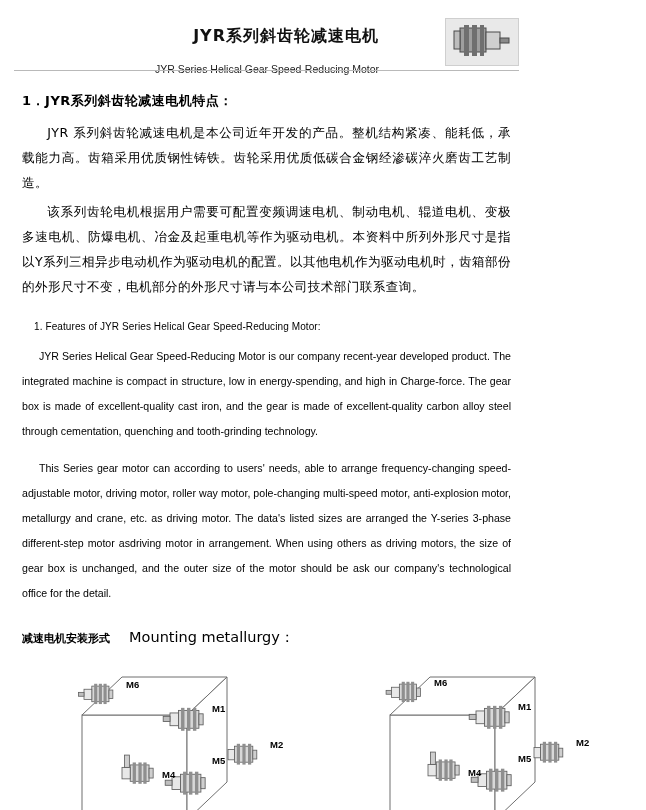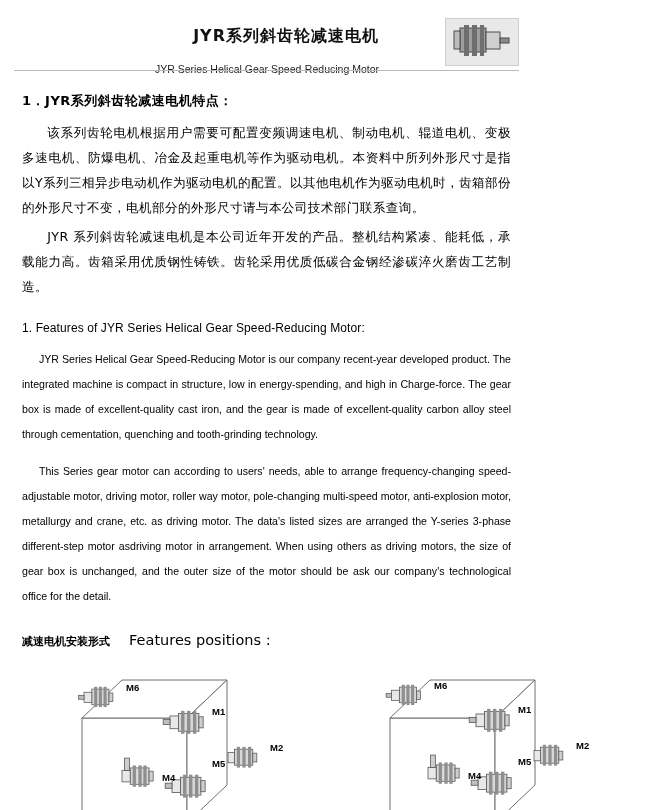--- a/index.html
+++ b/index.html
@@ -65,23 +65,23 @@
   p.cn {
     font-size:12.6px;
     line-height:25px;
     margin:0 0 4px 0;
     text-align:justify;
     text-indent:2em;
     font-family:"DejaVu Sans", sans-serif;
     letter-spacing:0.4px;
   }
   h2.sec-en {
-    font-size:12px;
+    font-size:10px;
     font-weight:normal;
-    margin:22px 0 12px 0;
+    margin:22px 0 12px 12px;
     letter-spacing:0.1px;
   }
   p.en {
     font-size:10.6px;
     line-height:25px;
     margin:0 0 12px 0;
     text-align:justify;
     text-indent:1.6em;
   }
   h2.mount {
@@ -138,30 +138,30 @@
         <rect x="54" y="19" width="9" height="5" fill="#8a8a8a" stroke="#4a4a4a"></rect>
         <rect x="8" y="12" width="6" height="18" fill="#bdbdbd" stroke="#4a4a4a"></rect>
       </svg>
     </div>
     <div class="header-rule"></div>
   </div>
 
   <div class="content">
 
     <h2 class="sec-cn">1．JYR系列斜齿轮减速电机特点：</h2>
+    <p class="cn">JYR 系列斜齿轮减速电机是本公司近年开发的产品。整机结构紧凑、能耗低，承载能力高。齿箱采用优质钢性铸铁。齿轮采用优质低碳合金钢经渗碳淬火磨齿工艺制造。</p>
     <p class="cn">该系列齿轮电机根据用户需要可配置变频调速电机、制动电机、辊道电机、变极多速电机、防爆电机、冶金及起重电机等作为驱动电机。本资料中所列外形尺寸是指以Y系列三相异步电动机作为驱动电机的配置。以其他电机作为驱动电机时，齿箱部份的外形尺寸不变，电机部分的外形尺寸请与本公司技术部门联系查询。</p>
-    <p class="cn">JYR 系列斜齿轮减速电机是本公司近年开发的产品。整机结构紧凑、能耗低，承载能力高。齿箱采用优质钢性铸铁。齿轮采用优质低碳合金钢经渗碳淬火磨齿工艺制造。</p>
 
     <h2 class="sec-en">1.  Features of JYR Series Helical Gear Speed-Reducing Motor:</h2>
     <p class="en">JYR Series Helical Gear Speed-Reducing Motor is our company recent-year developed product. The integrated machine is compact in structure, low in energy-spending, and high in Charge-force. The gear box is made of excellent-quality cast iron, and the gear is made of excellent-quality carbon alloy steel through cementation, quenching and tooth-grinding technology.</p>
     <p class="en">This Series gear motor can according to users' needs, able to arrange frequency-changing speed-adjustable motor, driving motor, roller way motor, pole-changing  multi-speed motor, anti-explosion motor, metallurgy and crane, etc. as driving motor. The data's listed sizes are arranged the Y-series 3-phase different-step motor asdriving motor in arrangement.  When using others as driving  motors, the size of gear box is unchanged, and the  outer size of the motor should be ask our company's technological office for the detail.</p>
 
     <h2 class="mount">
       <span class="cnpart">减速电机安装形式</span>
-      <span class="enpart">Features positions：</span>
+      <span class="enpart">Mounting metallurgy：</span>
     </h2>
   </div>
 
   <div class="diagrams">
 
     <div class="diagram left">
       <svg width="290" height="235" viewBox="0 0 290 235">
 
         <g stroke="#6f6f6f" fill="none" stroke-width="1">
 

